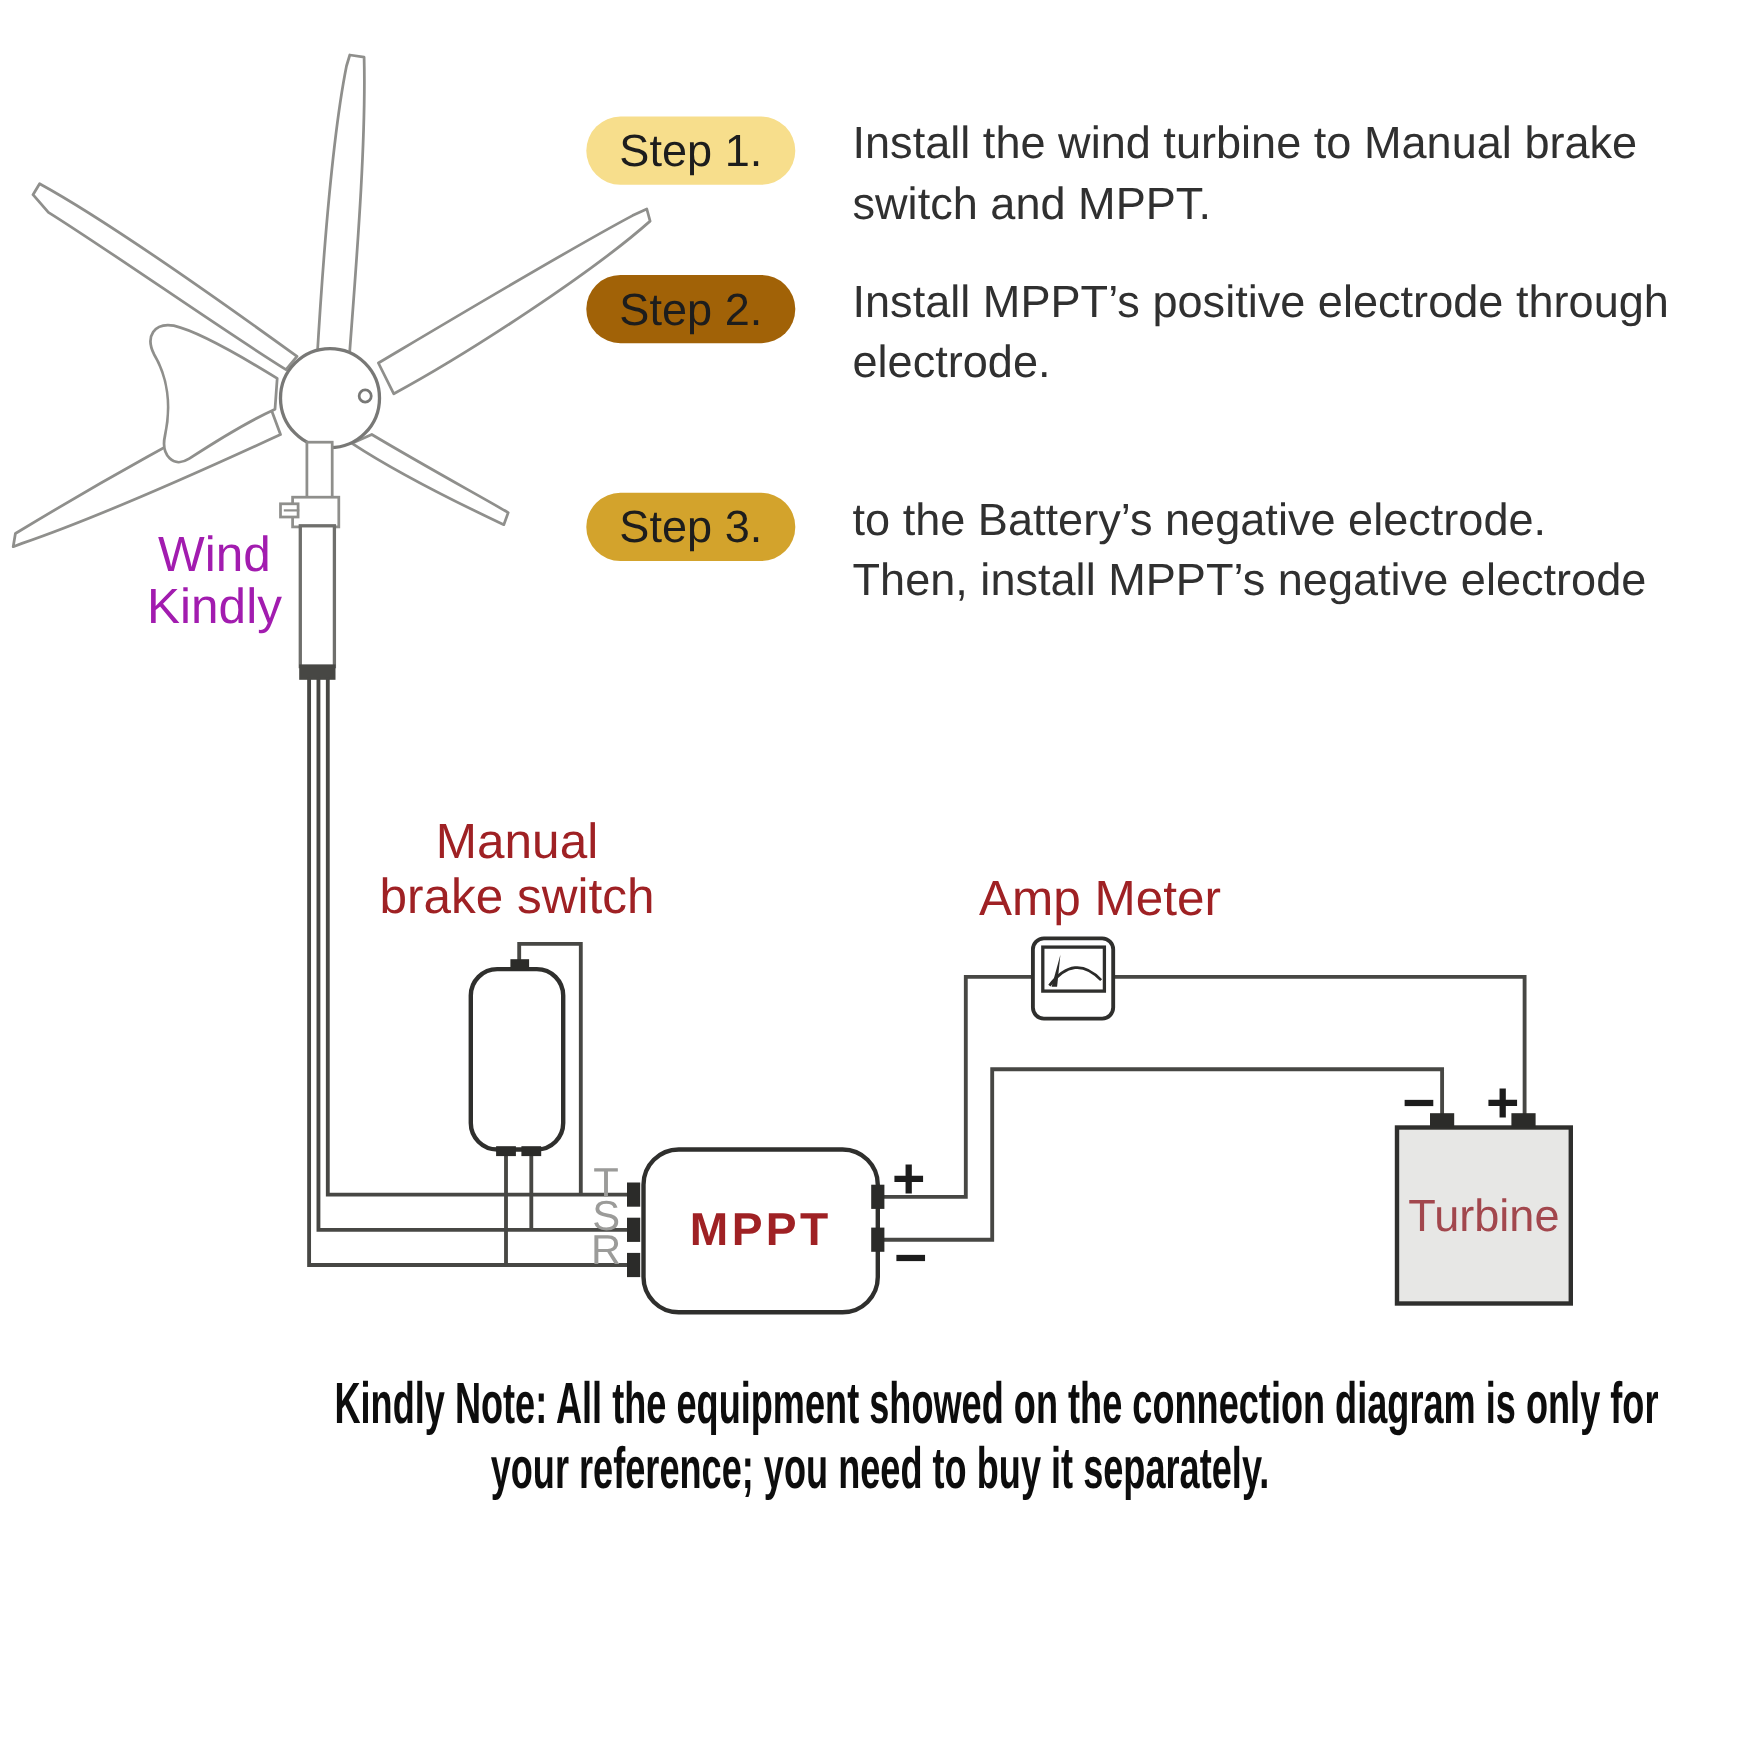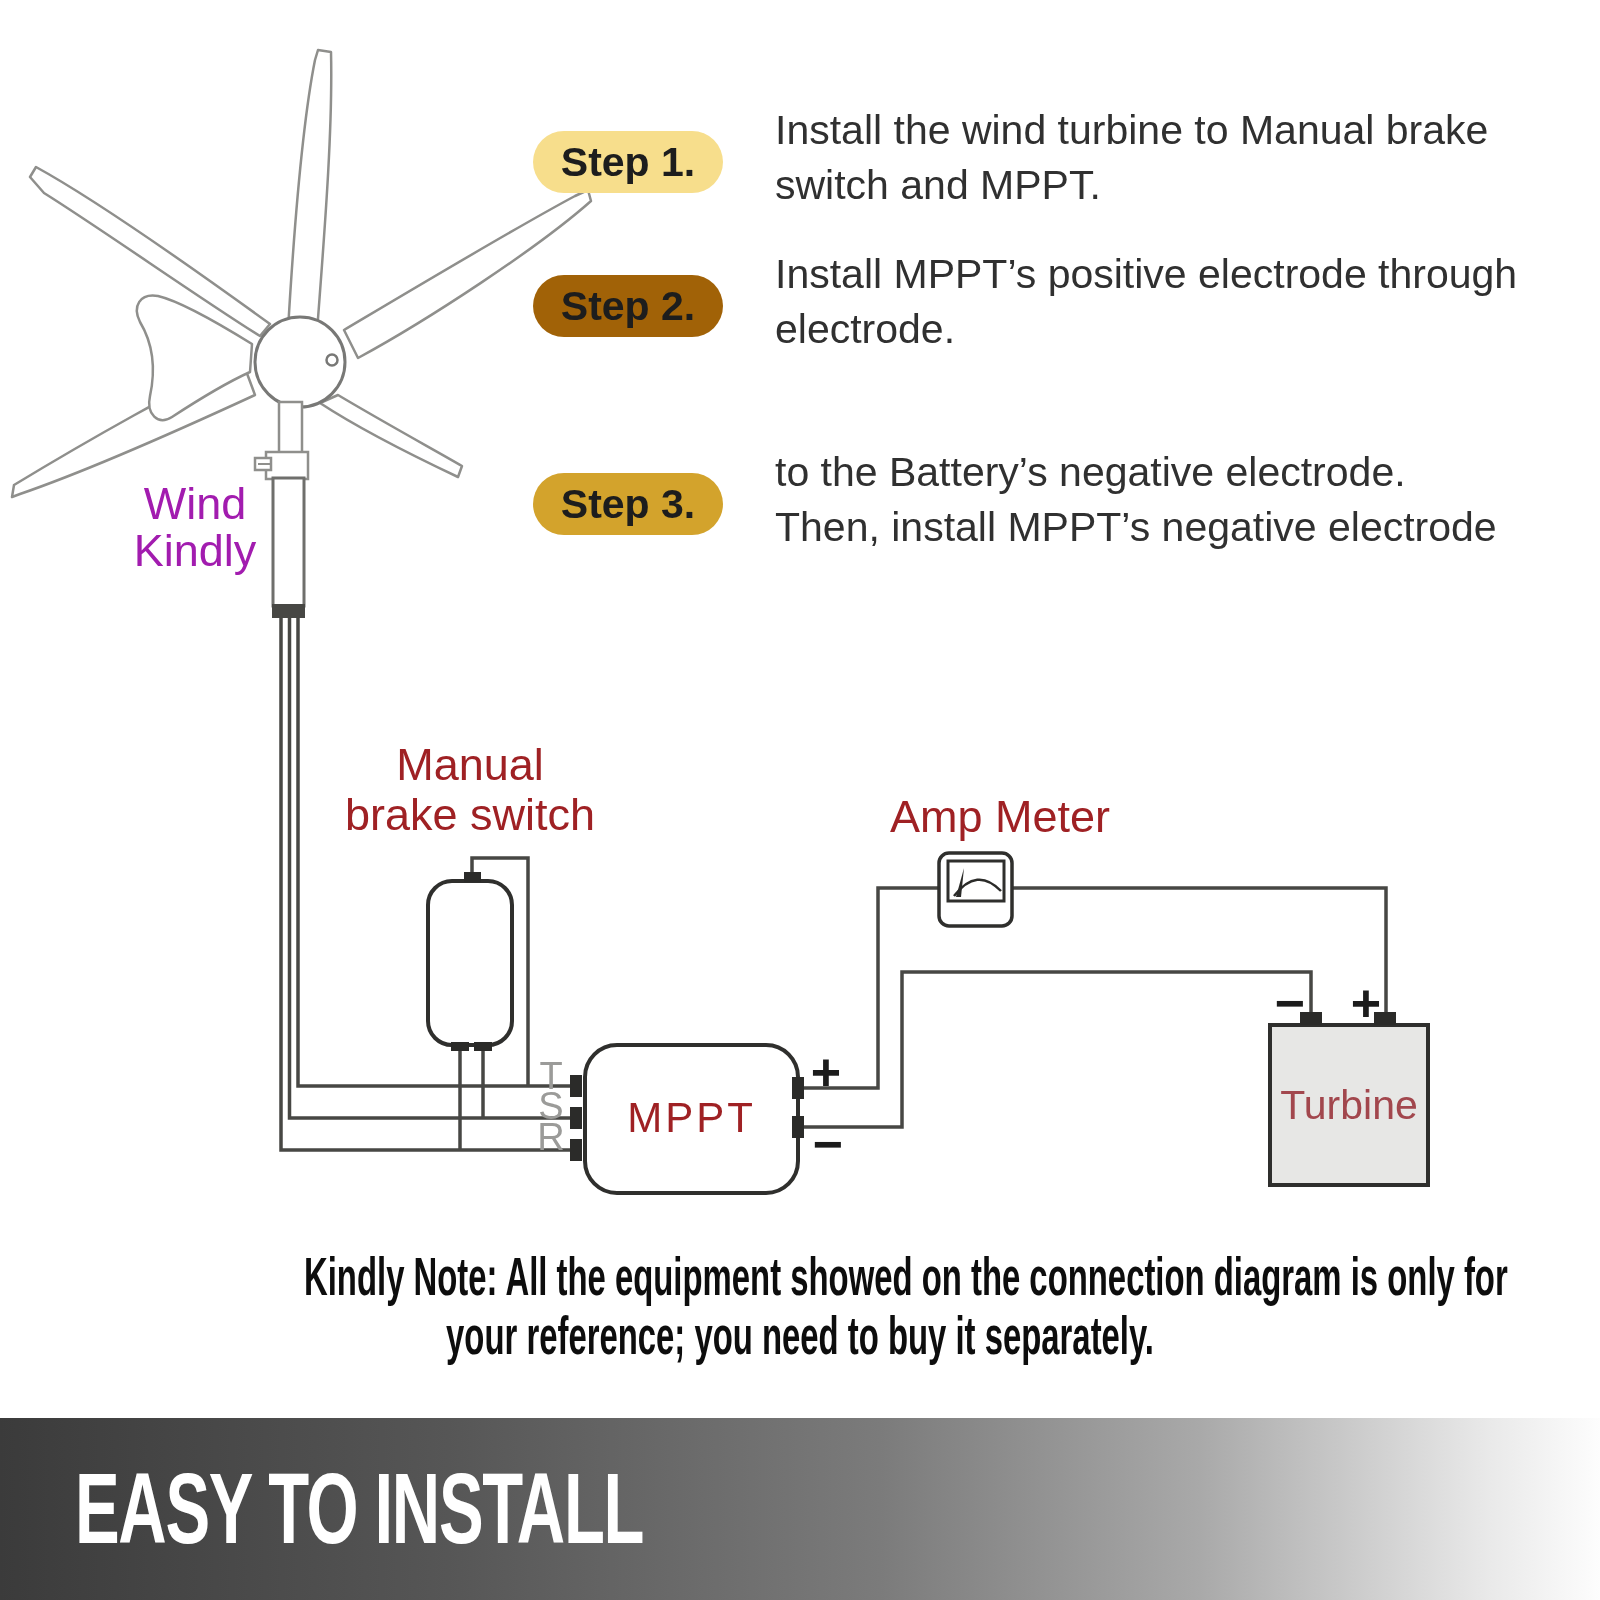--- a/index.html
+++ b/index.html
@@ -1,21 +1,21 @@
 <!DOCTYPE html>
 <html><head>
 <meta charset="utf-8">
 <style>
   html,body{margin:0;padding:0;background:#ffffff;}
   .canvas{position:relative;width:1600px;height:1600px;overflow:hidden;background:#fff;
           font-family:"Liberation Sans", sans-serif;}
   .art{position:absolute;left:0;top:0;}
   .badge{position:absolute;left:533px;width:190px;height:62px;border-radius:31px;
          display:flex;align-items:center;justify-content:center;
-         font-size:41px;font-weight:700;color:#1d1d1d;margin-top:25px;}
+         font-size:41px;font-weight:400;color:#1d1d1d;}
   .step-text{position:absolute;left:775px;font-size:41px;line-height:55px;color:#303030;
              white-space:nowrap;}
   .step-text span{display:block;}
   .red-label{position:absolute;text-align:center;font-size:45px;line-height:50px;}
   .red-label span{display:block;}
   .terminal{position:absolute;text-align:center;font-weight:400;}
   .sign{position:absolute;width:44px;text-align:center;font-size:52px;font-weight:700;color:#1c1c1c;}
   .note{position:absolute;left:0;top:1247px;width:1600px;text-align:center;color:#0d0d0d;
         font-size:53px;line-height:59px;font-weight:700;transform:scaleX(0.62);}
   .note span{display:block;white-space:nowrap;}
@@ -113,35 +113,32 @@
     <span>Kindly</span>
   </div>
 
   <div class="red-label" style="left: 320px; top: 740px; width: 300px; color: rgb(159, 33, 36);">
     <span>Manual</span>
     <span>brake switch</span>
   </div>
 
   <div class="red-label" style="left: 880px; top: 792px; width: 240px; color: rgb(159, 33, 36);">Amp Meter</div>
 
-  <div class="red-label" style="left: 585px; top: 1093px; width: 213px; font-size: 42px; letter-spacing: 3px; color: rgb(159, 33, 36);">MPPT</div>
+  <div class="red-label" style="left: 585px; top: 1093px; width: 213px; font-size: 42px; letter-spacing: 3px; color: rgb(159, 33, 36); font-weight: bold;">MPPT</div>
 
   <div class="red-label" style="left: 1272px; top: 1080px; width: 154px; font-size: 41px; color: rgb(162, 71, 77);">Turbine</div>
 
   <span class="terminal" style="left: 535px; top: 1055px; width: 32px; font-size: 38px; color: rgb(155, 155, 153);">T</span>
   <span class="terminal" style="left: 535px; top: 1085px; width: 32px; font-size: 38px; color: rgb(155, 155, 153);">S</span>
   <span class="terminal" style="left: 535px; top: 1116px; width: 32px; font-size: 38px; color: rgb(155, 155, 153);">R</span>
 
   <span class="sign" style="left:804px;top:1042px;">+</span>
   <span class="sign" style="left:806px;top:1114px;">−</span>
   <span class="sign" style="left:1268px;top:973px;">−</span>
   <span class="sign" style="left:1344px;top:973px;">+</span>
 
   <div class="note">
     <span>Kindly Note: All the equipment showed on the connection diagram is only for</span>
     <span>your reference; you need to buy it separately.</span>
   </div>
 
-  <div class="banner">
-    <div class="banner-title">EASY TO INSTALL</div>
-  </div>
 
 </div>
 
 </body></html>

